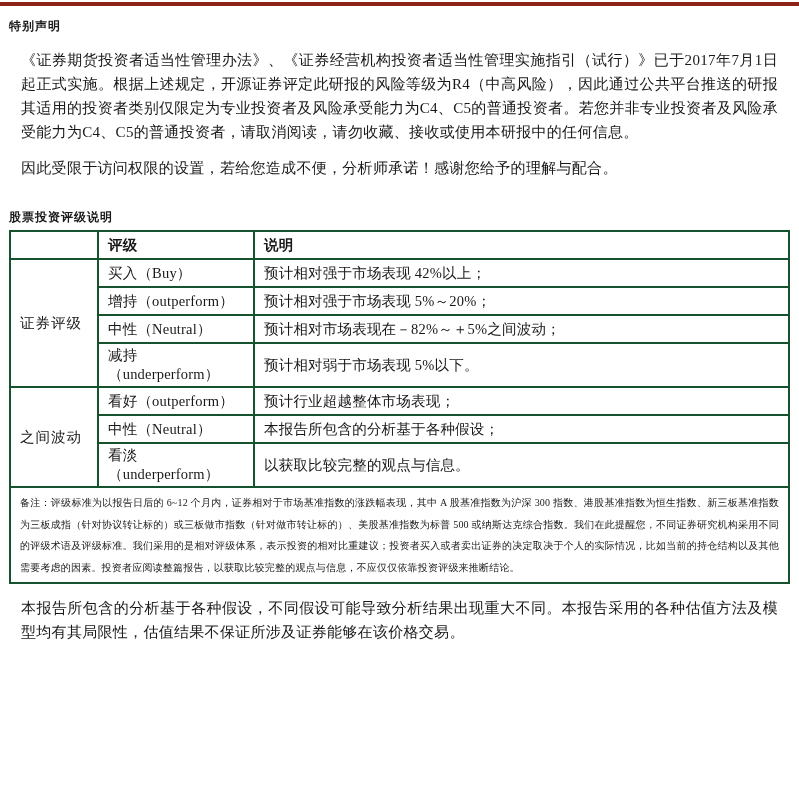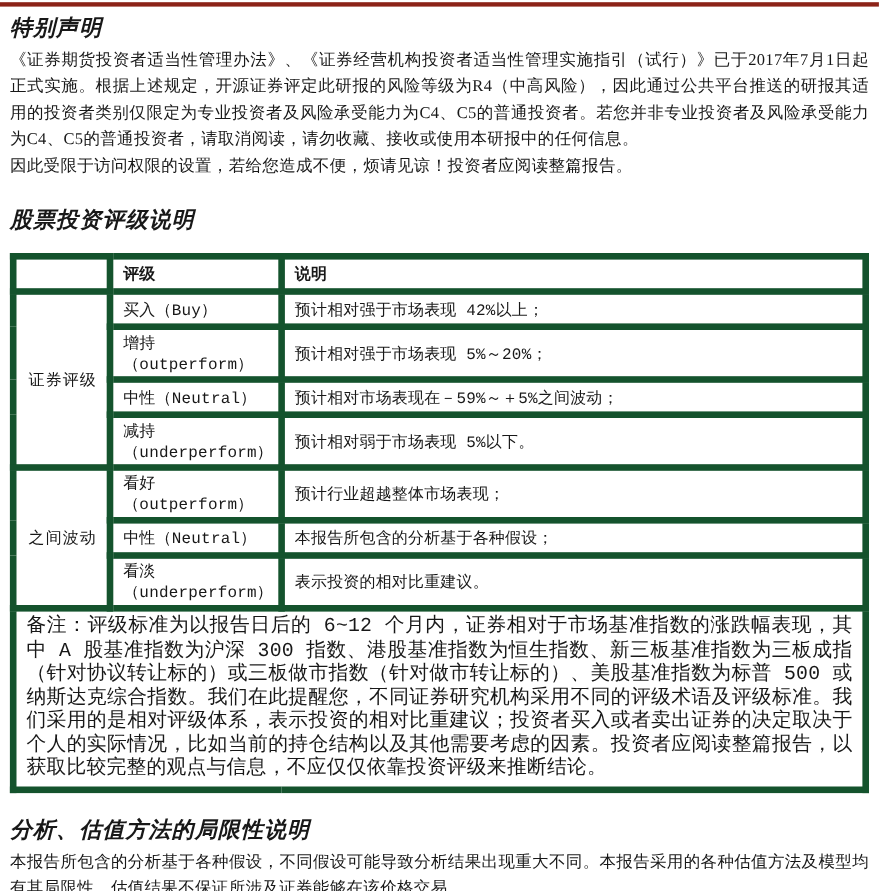--- a/index.html
+++ b/index.html
@@ -4,62 +4,61 @@
 <style>
   html,body{margin:0;padding:0;}
   body{
     width:799px;height:810px;overflow:hidden;background:#ffffff;
     font-family:"Liberation Serif","DejaVu Serif",serif;
     color:#181818;
   }
   .top-rule{height:4px;width:100%;margin-top:2px;}
   .content{padding:10px 9px 0 9px;}
   h2.sec-title{
-    font-size:20px;font-weight:bold;margin:0 0 7px 0;line-height:20px;
+    font-size:12px;font-weight:bold;margin:0 0 7px 0;line-height:20px;
     letter-spacing:1px;
-    font-style:italic;
   }
   p.body-text{
-    font-size:15px;line-height:24px;margin:0;text-align:justify;
+    font-size:15px;line-height:24px;margin:12px;text-align:justify;
     letter-spacing:0.3px;
   }
   section{margin:0;}
   #sec-special{margin-bottom:27px;}
   #sec-analyst{margin-bottom:24px;}
-  #sec-rating h2{margin-bottom:20px;}
+  #sec-rating h2{margin-bottom:3px;}
   #sec-limits h2{margin:24px 0 7px 0;}
   table.rating-table{
     width:100%;border-collapse:collapse;table-layout:fixed;
   }
   .rating-table td{
-    border:6px solid #14532d;font-size:14.5px;padding:2px 9px;
-    height:22px;vertical-align:middle;letter-spacing:0.2px;font-family:Liberation Mono, monospace;
+    border:2px solid #14532d;font-size:14.5px;padding:2px 9px;
+    height:22px;vertical-align:middle;letter-spacing:0.2px;
   }
   .rating-table td.hdr{font-weight:bold;}
   .rating-table td.group{
-    text-align:right;letter-spacing:1px;font-size:14.5px;
+    text-align:left;letter-spacing:1px;font-size:14.5px;
   }
   .rating-table td.note{
     height:auto;line-height:21.5px;padding:4px 9px;text-align:justify;
-    font-size:18px;
+    font-size:10px;
   }
   .col-group{width:88px;}
   .col-rating{width:156px;}
 </style>
 </head>
 <body>
 
 <div class="page">
   <div class="top-rule" style="background: rgb(140, 35, 24);"></div>
   <div class="content">
 
     <section id="sec-special">
       <h2 class="sec-title">特别声明</h2>
       <p class="body-text">《证券期货投资者适当性管理办法》、《证券经营机构投资者适当性管理实施指引（试行）》已于2017年7月1日起正式实施。根据上述规定，开源证券评定此研报的风险等级为R4（中高风险），因此通过公共平台推送的研报其适用的投资者类别仅限定为专业投资者及风险承受能力为C4、C5的普通投资者。若您并非专业投资者及风险承受能力为C4、C5的普通投资者，请取消阅读，请勿收藏、接收或使用本研报中的任何信息。</p>
-      <p class="body-text">因此受限于访问权限的设置，若给您造成不便，烦请见谅！投资者应阅读整篇报告。</p>
+      <p class="body-text">因此受限于访问权限的设置，若给您造成不便，分析师承诺！感谢您给予的理解与配合。</p>
     </section>
 
     <section id="sec-analyst">
     </section>
 
     <section id="sec-rating">
       <h2 class="sec-title">股票投资评级说明</h2>
 
       <table class="rating-table">
         <colgroup>
@@ -78,47 +77,46 @@
             <td class="group" rowspan="4">证券评级</td>
             <td>买入（Buy）</td>
             <td>预计相对强于市场表现 42%以上；</td>
           </tr>
           <tr>
             <td>增持（outperform）</td>
             <td>预计相对强于市场表现 5%～20%；</td>
           </tr>
           <tr>
             <td>中性（Neutral）</td>
-            <td>预计相对市场表现在－59%～＋5%之间波动；</td>
+            <td>预计相对市场表现在－82%～＋5%之间波动；</td>
           </tr>
           <tr>
             <td>减持（underperform）</td>
             <td>预计相对弱于市场表现 5%以下。</td>
           </tr>
 
           <tr>
             <td class="group" rowspan="3">之间波动</td>
             <td>看好（outperform）</td>
             <td>预计行业超越整体市场表现；</td>
           </tr>
           <tr>
             <td>中性（Neutral）</td>
             <td>本报告所包含的分析基于各种假设；</td>
           </tr>
           <tr>
             <td>看淡（underperform）</td>
-            <td>表示投资的相对比重建议。</td>
+            <td>以获取比较完整的观点与信息。</td>
           </tr>
 
           <tr>
             <td class="note" colspan="3">备注：评级标准为以报告日后的 6~12 个月内，证券相对于市场基准指数的涨跌幅表现，其中 A 股基准指数为沪深 300 指数、港股基准指数为恒生指数、新三板基准指数为三板成指（针对协议转让标的）或三板做市指数（针对做市转让标的）、美股基准指数为标普 500 或纳斯达克综合指数。我们在此提醒您，不同证券研究机构采用不同的评级术语及评级标准。我们采用的是相对评级体系，表示投资的相对比重建议；投资者买入或者卖出证券的决定取决于个人的实际情况，比如当前的持仓结构以及其他需要考虑的因素。投资者应阅读整篇报告，以获取比较完整的观点与信息，不应仅仅依靠投资评级来推断结论。</td>
           </tr>
         </tbody>
       </table>
     </section>
 
     <section id="sec-limits">
-      <h2 class="sec-title">分析、估值方法的局限性说明</h2>
       <p class="body-text">本报告所包含的分析基于各种假设，不同假设可能导致分析结果出现重大不同。本报告采用的各种估值方法及模型均有其局限性，估值结果不保证所涉及证券能够在该价格交易。</p>
     </section>
 
   </div>
 </div>
 
 </body></html>

